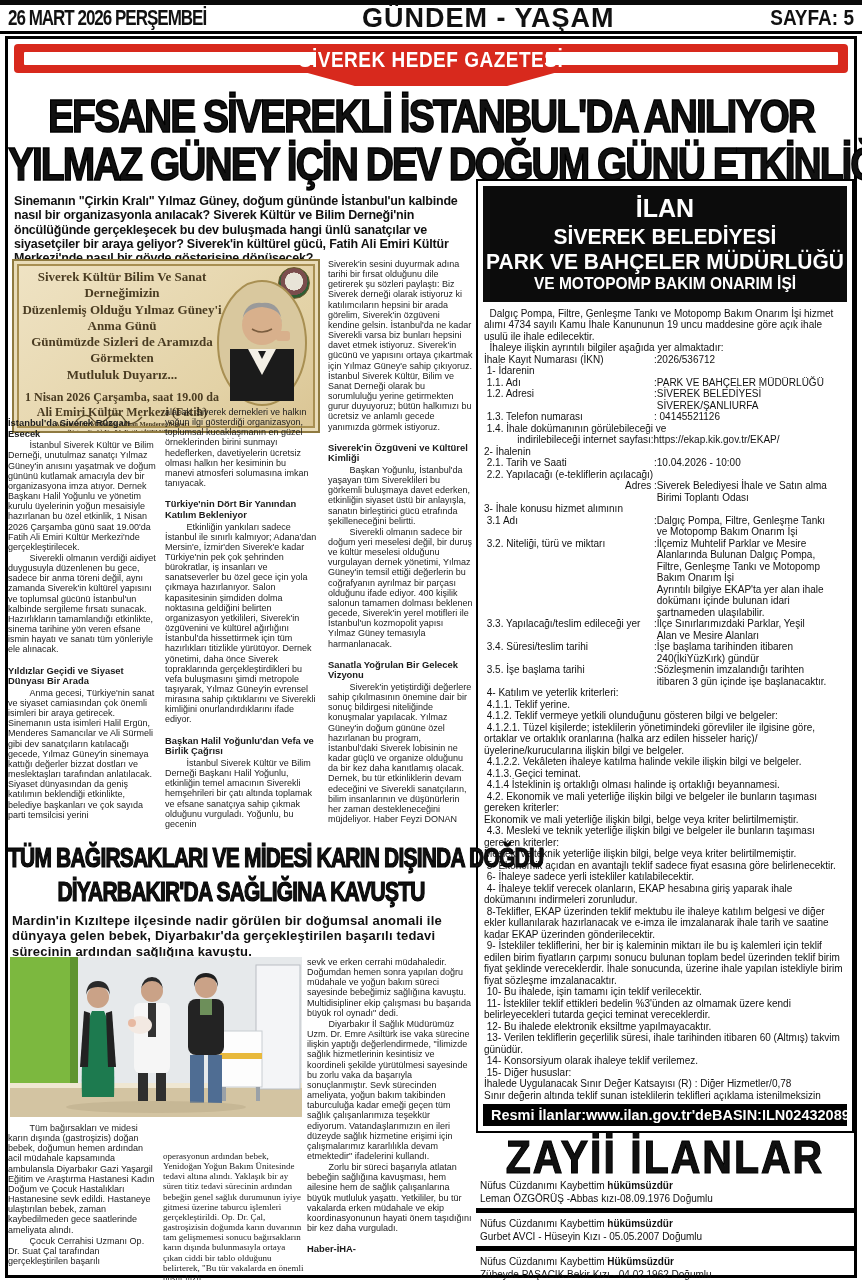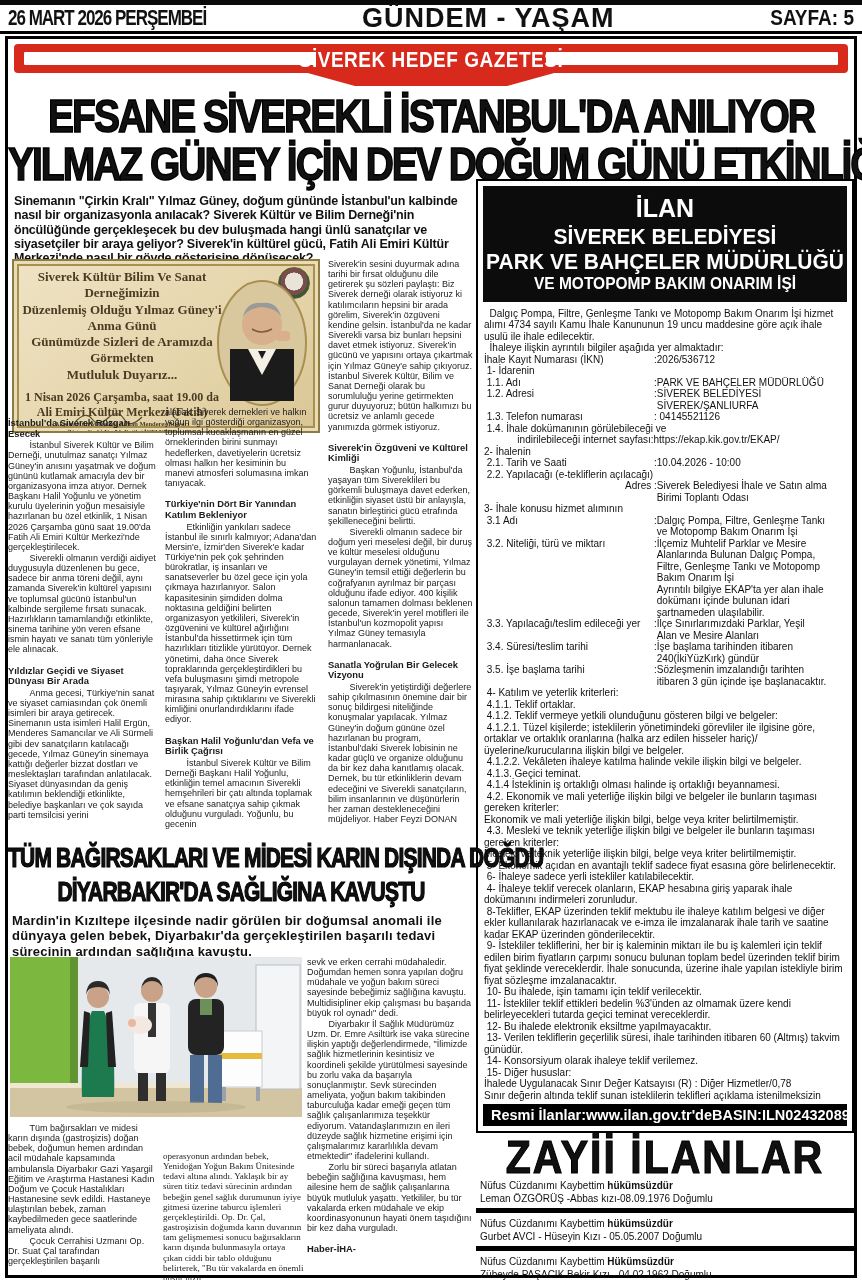--- a/index.html
+++ b/index.html
@@ -190,21 +190,21 @@
           <div class="row lv"><div class="lv-l"></div><div class="lv-v"> Ayrıntılı bilgiye EKAP'ta yer alan ihale</div></div>
           <div class="row lv"><div class="lv-l"></div><div class="lv-v"> dokümanı içinde bulunan idari</div></div>
           <div class="row lv"><div class="lv-l"></div><div class="lv-v"> şartnameden ulaşılabilir.</div></div>
           <div class="row lv"><div class="lv-l"> 3.3. Yapılacağı/teslim edileceği yer</div><div class="lv-v">:İlçe Sınırlarımızdaki Parklar, Yeşil</div></div>
           <div class="row lv"><div class="lv-l"></div><div class="lv-v"> Alan ve Mesire Alanları</div></div>
           <div class="row lv"><div class="lv-l"> 3.4. Süresi/teslim tarihi</div><div class="lv-v">:İşe başlama tarihinden itibaren</div></div>
           <div class="row lv"><div class="lv-l"></div><div class="lv-v"> 240(İkiYüzKırk) gündür</div></div>
           <div class="row lv"><div class="lv-l"> 3.5. İşe başlama tarihi</div><div class="lv-v">:Sözleşmenin imzalandığı tarihten</div></div>
           <div class="row lv"><div class="lv-l"></div><div class="lv-v"> itibaren 3 gün içinde işe başlanacaktır.</div></div>
           <div class="row "> 4- Katılım ve yeterlik kriterleri:</div>
-          <div class="row "> 4.1.1. Teklif ortaklar.</div>
+          <div class="row "> 4.1.1. Teklif yerine.</div>
           <div class="row "> 4.1.2. Teklif vermeye yetkili olunduğunu gösteren bilgi ve belgeler:</div>
           <div class="row "> 4.1.2.1. Tüzel kişilerde; isteklilerin yönetimindeki görevliler ile ilgisine göre, ortaklar ve ortaklık oranlarına (halka arz edilen hisseler hariç)/üyelerine/kurucularına ilişkin bilgi ve belgeler.</div>
           <div class="row "> 4.1.2.2. Vekâleten ihaleye katılma halinde vekile ilişkin bilgi ve belgeler.</div>
           <div class="row "> 4.1.3. Geçici teminat.</div>
           <div class="row "> 4.1.4 İsteklinin iş ortaklığı olması halinde iş ortaklığı beyannamesi.</div>
           <div class="row "> 4.2. Ekonomik ve mali yeterliğe ilişkin bilgi ve belgeler ile bunların taşıması gereken kriterler:</div>
           <div class="row ">Ekonomik ve mali yeterliğe ilişkin bilgi, belge veya kriter belirtilmemiştir.</div>
           <div class="row "> 4.3. Mesleki ve teknik yeterliğe ilişkin bilgi ve belgeler ile bunların taşıması gereken kriterler:</div>
           <div class="row ">Mesleki ve teknik yeterliğe ilişkin bilgi, belge veya kriter belirtilmemiştir.</div>
           <div class="row "> 5- Ekonomik açıdan en avantajlı teklif sadece fiyat esasına göre belirlenecektir.</div>

